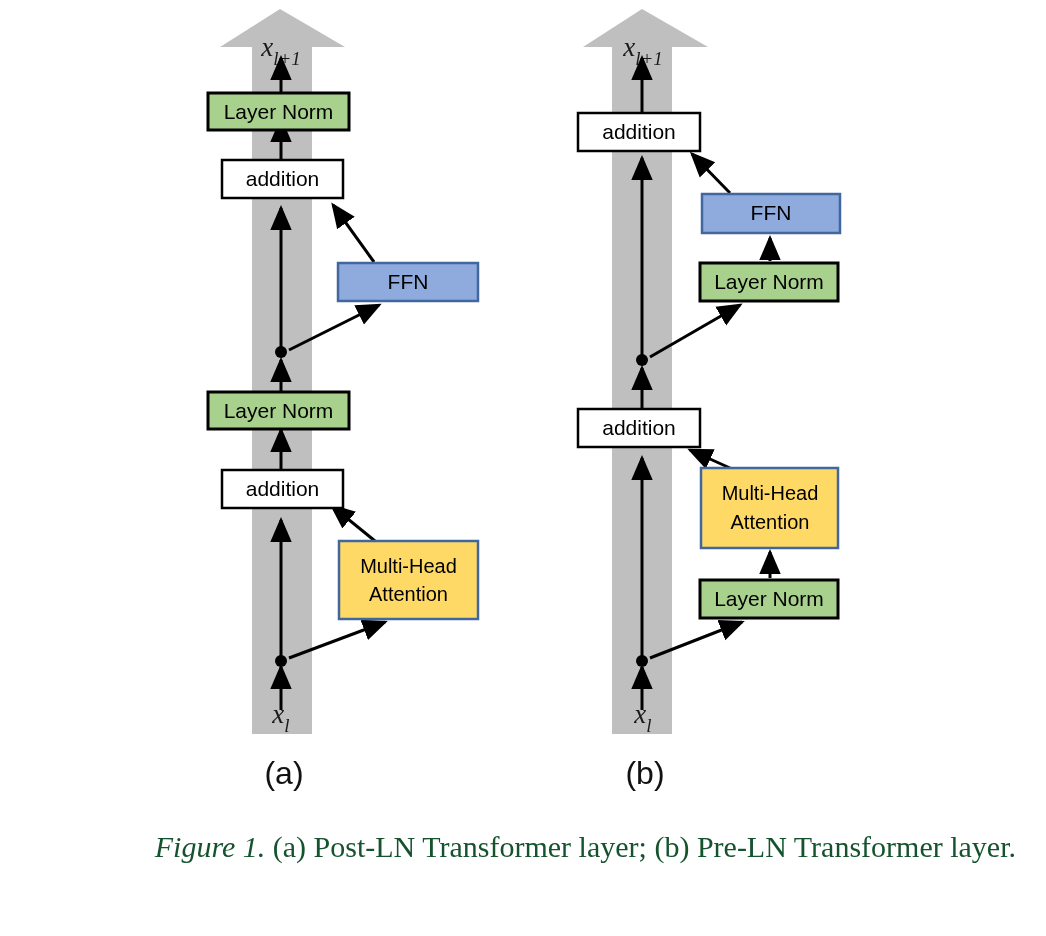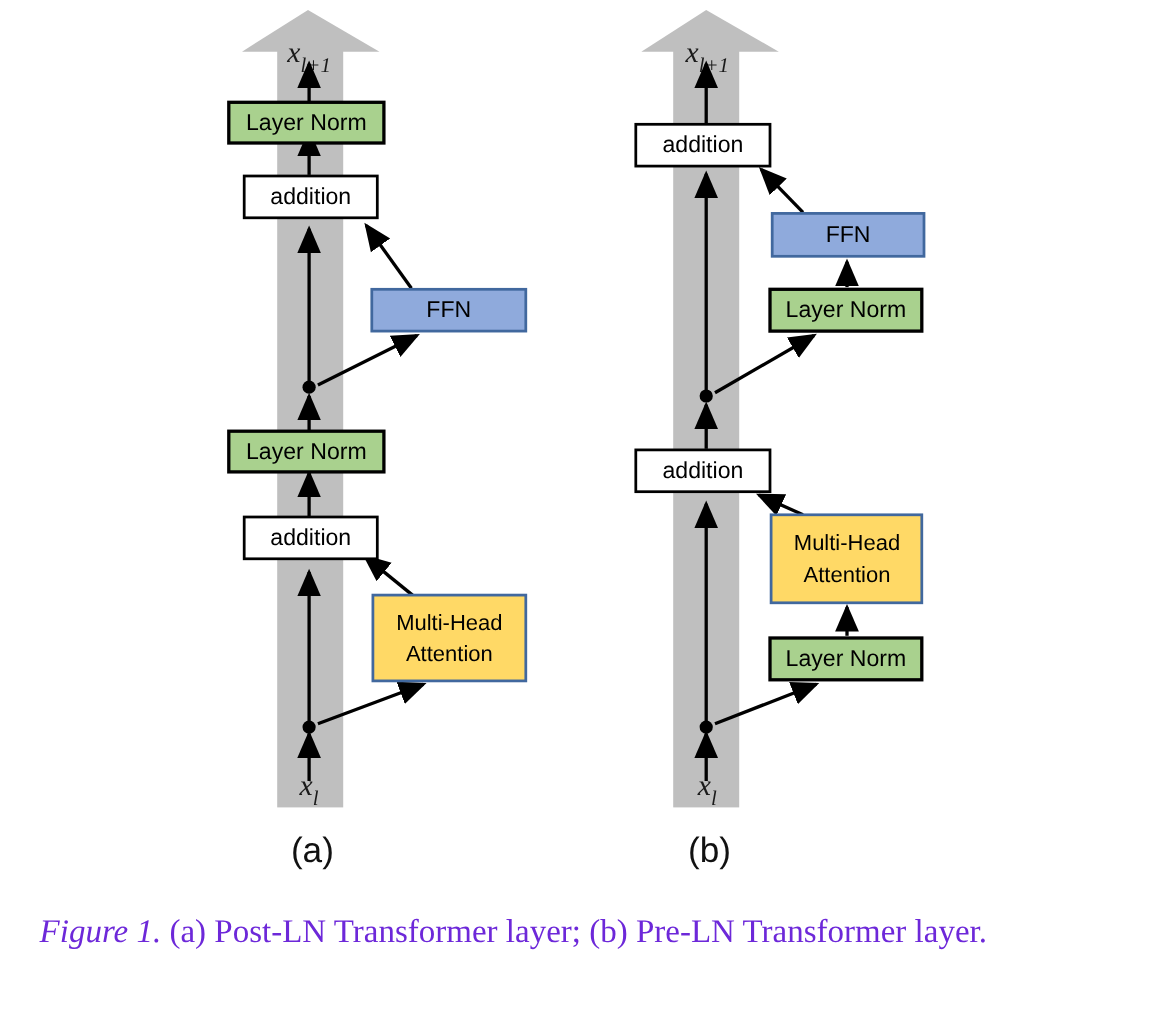--- a/index.html
+++ b/index.html
@@ -12,20 +12,21 @@
     width: 1046px;
     height: 936px;
     font-family: "Liberation Sans", sans-serif;
     color: #000000;
     overflow: hidden;
   }
   #figure-root {
     position: relative;
     width: 1046px;
     height: 936px;
+    text-align: right;
   }
   svg#diagram {
     position: absolute;
     left: 0;
     top: 0;
     width: 1046px;
     height: 800px;
     display: block;
   }
   .box-label {
@@ -60,21 +61,21 @@
     text-anchor: middle;
   }
   .caption {
     position: absolute;
     left: 36px;
     top: 826px;
     width: 980px;
     font-family: "Liberation Serif", serif;
     font-size: 30px;
     line-height: 1.42;
-    color: #6d28d9;
+    color: #14532d;
   }
   .caption .cap-title {
     font-style: italic;
   }
 </style>
 </head>
 <body>
 
 <div id="figure-root">
 

